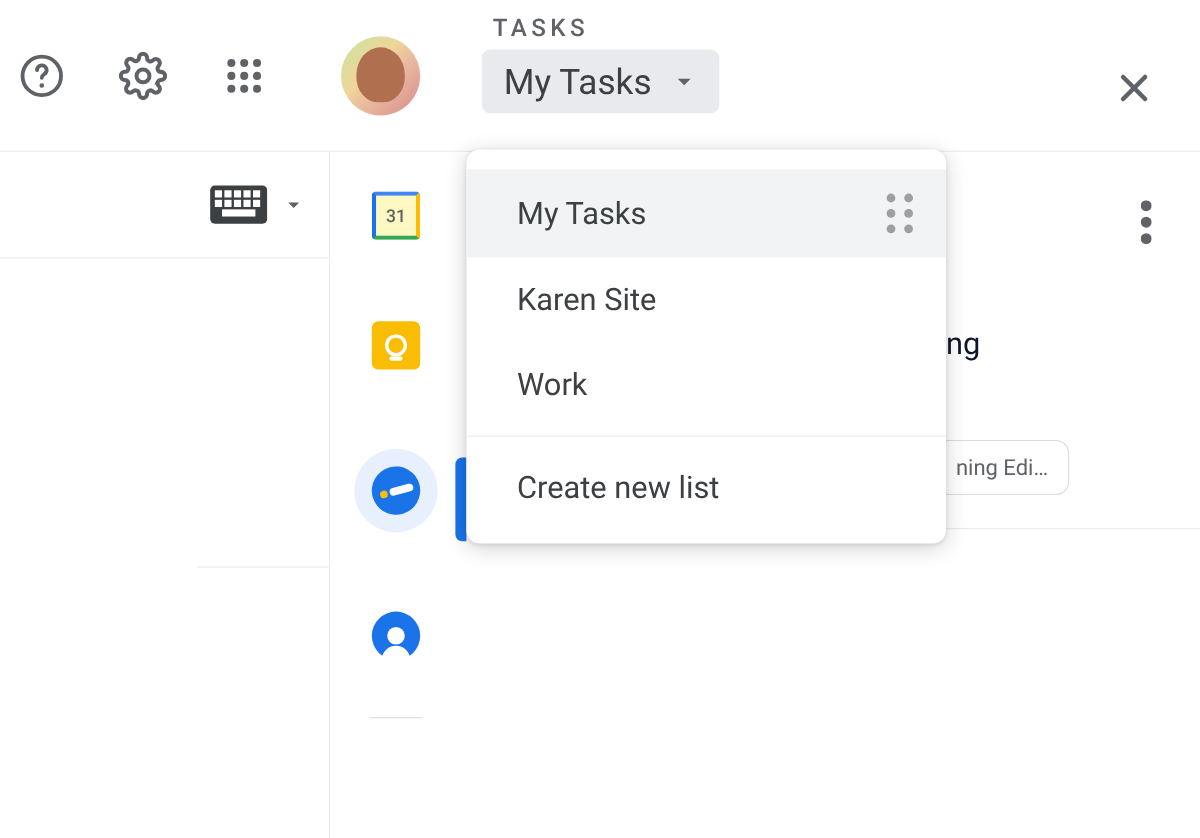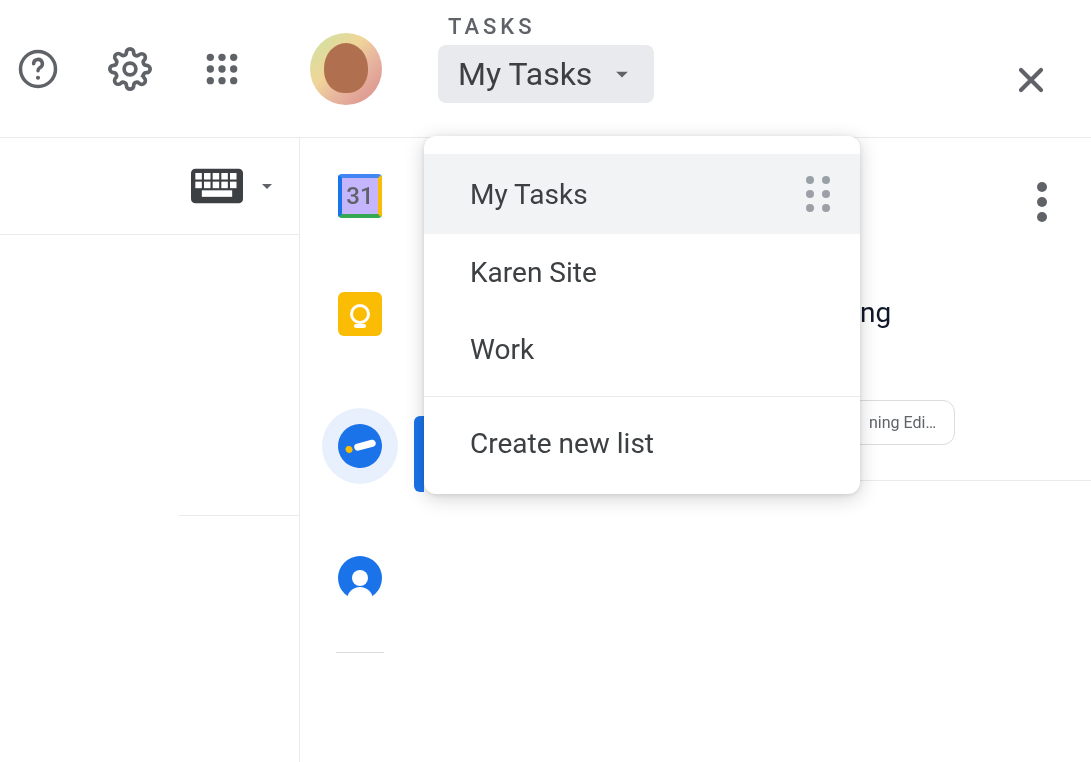--- a/index.html
+++ b/index.html
@@ -113,29 +113,29 @@
     .tasks-orb{
       width:44px;height:44px;border-radius:50%;
       background:#1a73e8;
       display:flex;align-items:center;justify-content:center;
       transform:rotate(-15deg);
     }
     .tasks-orb .dot{width:7px;height:7px;border-radius:50%;background:#fbbc04;margin-right:2px;}
     .tasks-orb .bar{width:22px;height:7px;border-radius:4px;background:#fff;}
     .calendar-icon{
       width:44px;height:44px;
-      background:#c4b5fd;
+      background:#fef9c3;
       border:4px solid #1a73e8;
       border-top-color:#4285f4;
       border-right-color:#fbbc04;
       border-bottom-color:#34a853;
       display:flex;align-items:center;justify-content:center;
       font-weight:500;
       color:#5f6368;
-      font-size:24px;
+      font-size:16px;
       border-radius:4px;
     }
     .keep-icon{
       width:44px;height:44px;border-radius:6px;background:#fbbc04;
       display:flex;align-items:center;justify-content:center;
     }
     .bulb{
       width:20px;height:20px;border:3px solid #fff;border-radius:50%;
       position:relative;
     }
@@ -208,21 +208,21 @@
       left:860px;top:296px;
       font-size:28px;color:#0f172a;
     }
     .chip{
       position:absolute;
       left:850px;top:400px;
       border:1px solid #dadce0;
       border-radius:12px;
       padding:12px 18px;
       color:#5f6368;
-      font-size:16px;
+      font-size:20px;
       background:#fff;
     }
     .hr-partial{
       position:absolute;
       left:860px;top:480px;
       width:231px;height:1px;background:#e8eaed;
     }
 
     
     .menu{

